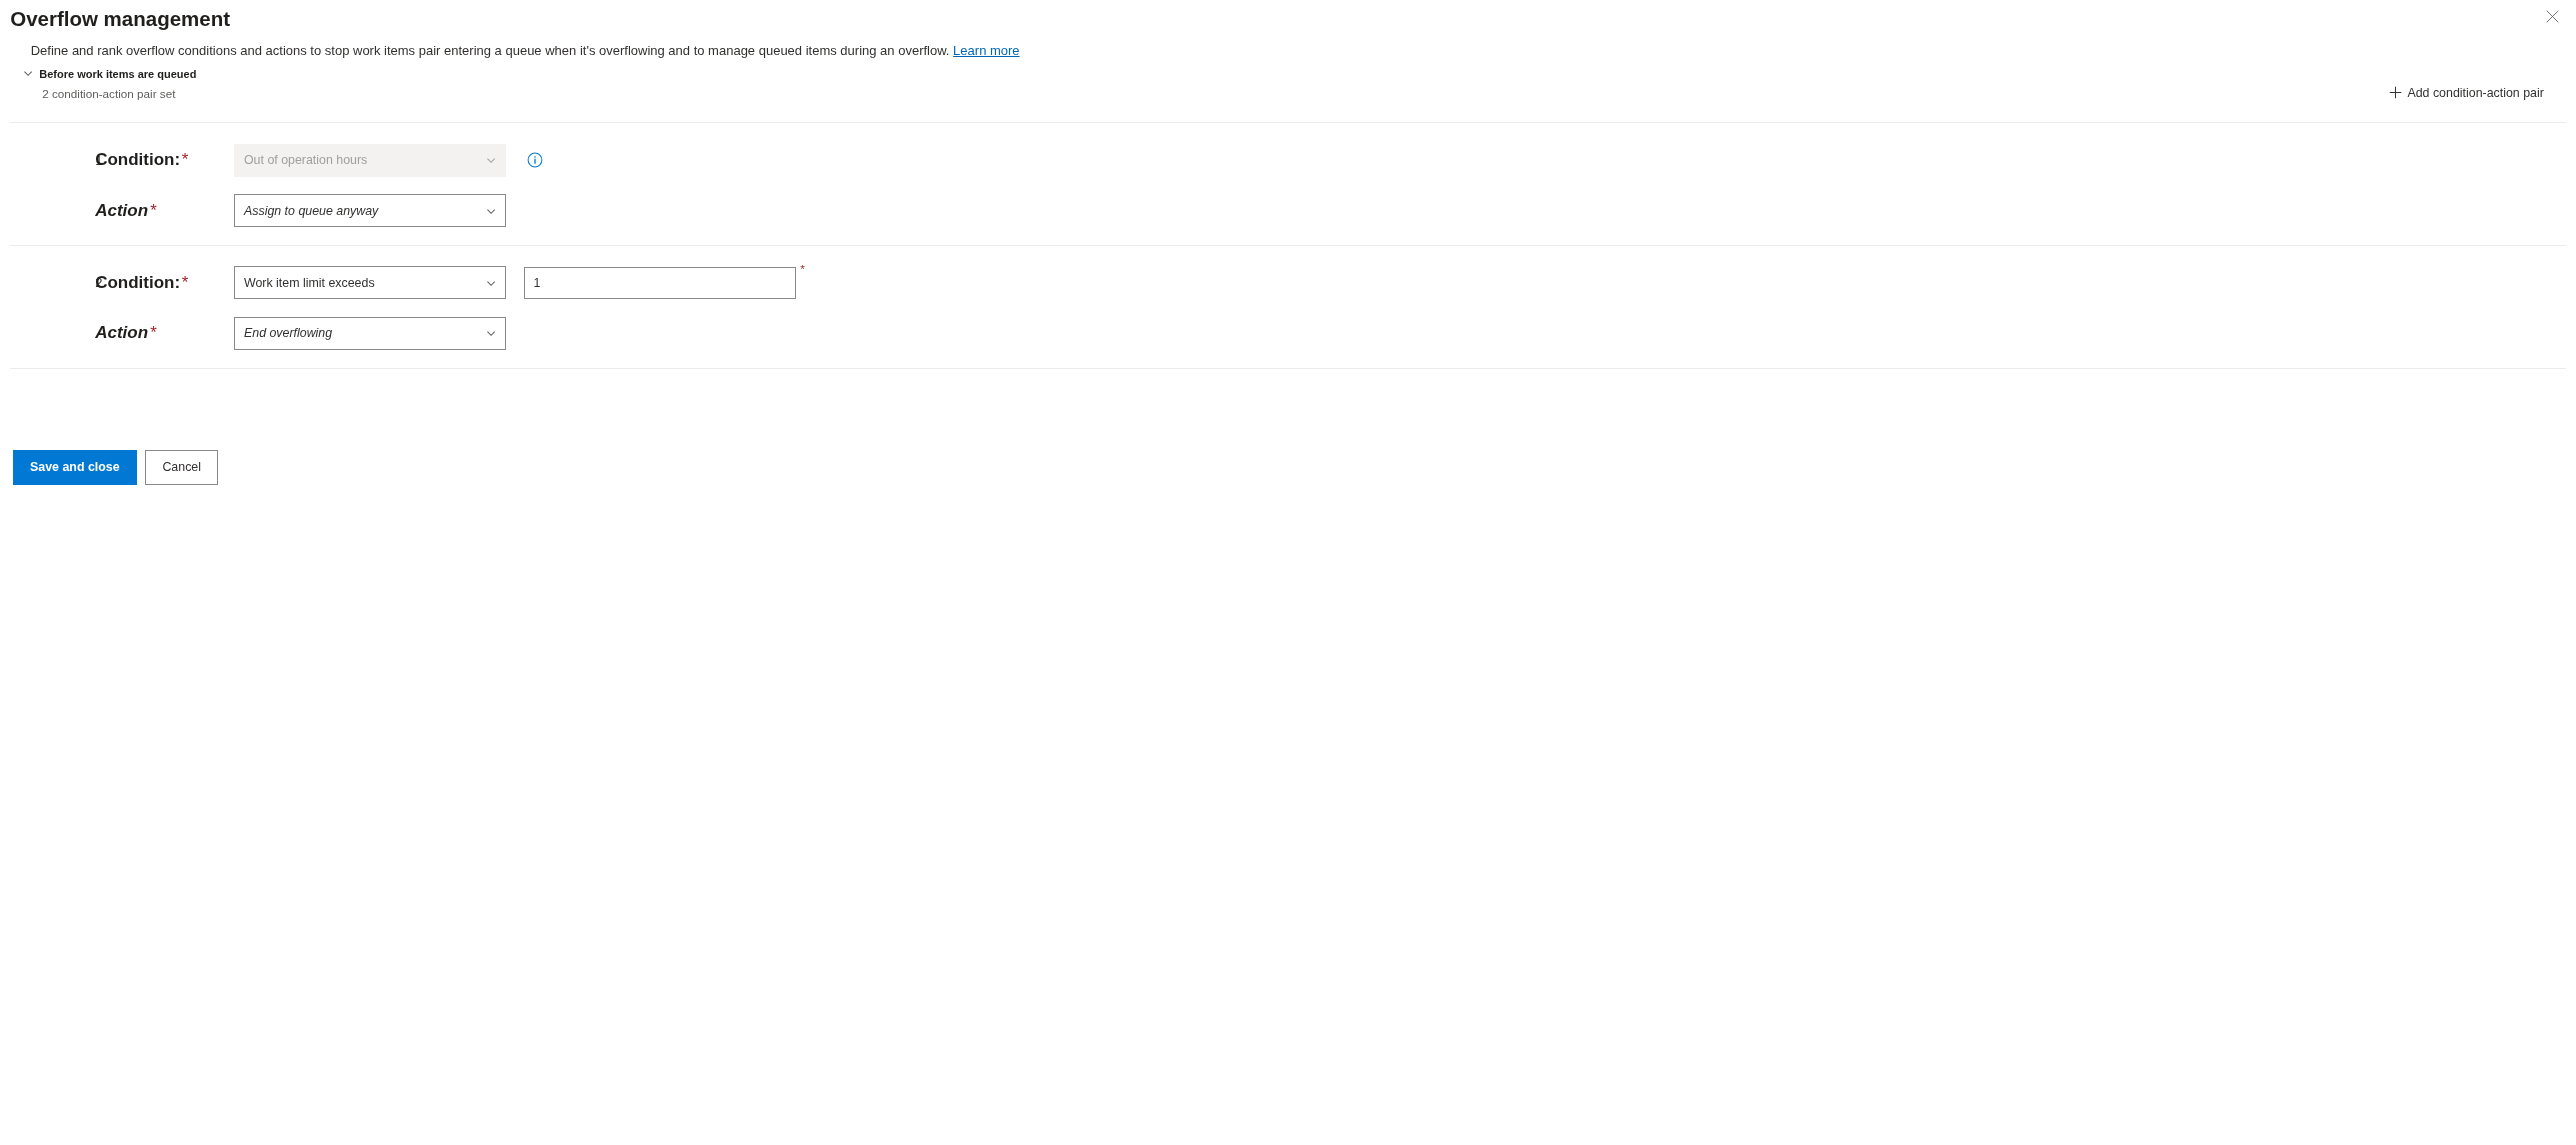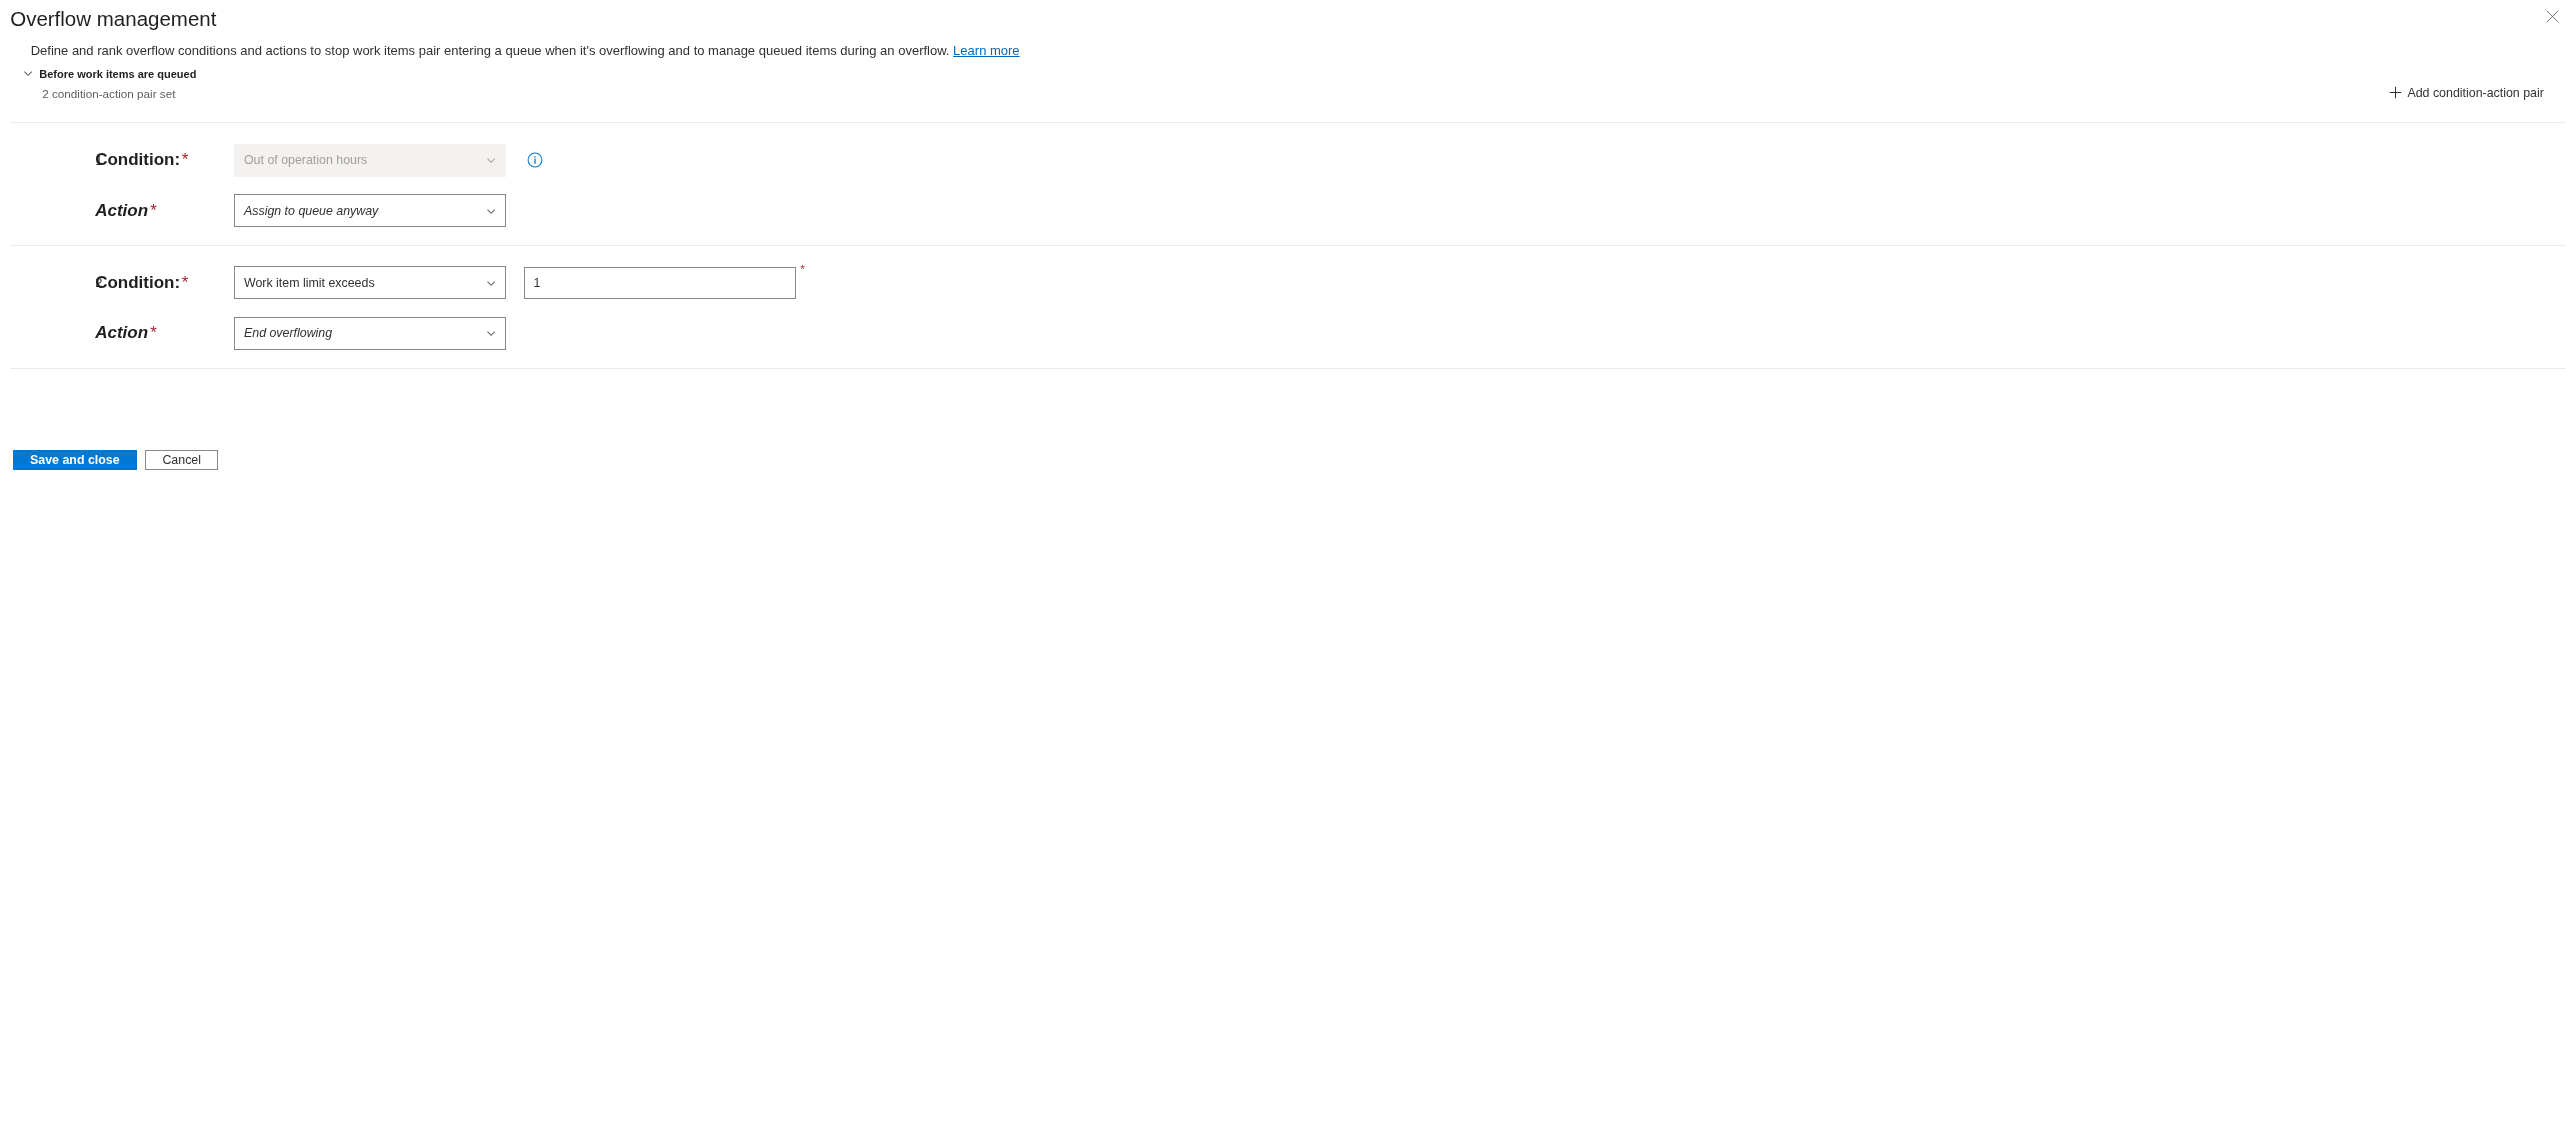--- a/index.html
+++ b/index.html
@@ -10,21 +10,21 @@
       background: #fff;
       padding: 7.3px 10.2px 17.6px 10.2px;
     }
     .header {
       display: flex;
       justify-content: space-between;
       align-items: flex-start;
     }
     .title {
       font-size: 20.5px;
-      font-weight: 400;
+      font-weight: 700;
       color: #201f1e;
       margin-bottom: 10.2px;
     }
     .close-x {
       font-size: 16px;
       color: #605e5c;
       cursor: pointer;
       padding: 2.9px 7.3px;
       line-height: 1;
       background: none;
@@ -160,21 +160,21 @@
       align-self: flex-start;
       margin-top: -4.4px;
     }
     .footer {
       margin-top: 81px;
       display: flex;
       gap: 8.8px;
       padding-left: 2.9px;
     }
     .btn {
-      height: 20px;
+      height: 35px;
       padding: 0 16px;
       font-size: 12.4px;
       cursor: pointer;
       border: 0.7px solid #8a8886;
       background: #fff;
       color: #323130;
       font-family: inherit;
     }
     .btn.primary {
       background: #0078d4;

